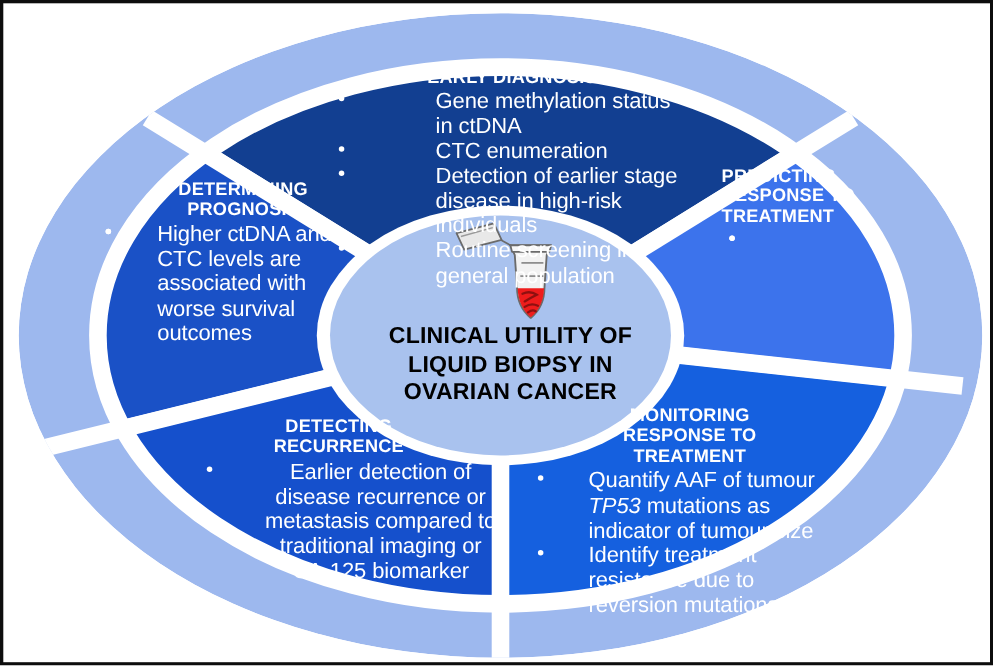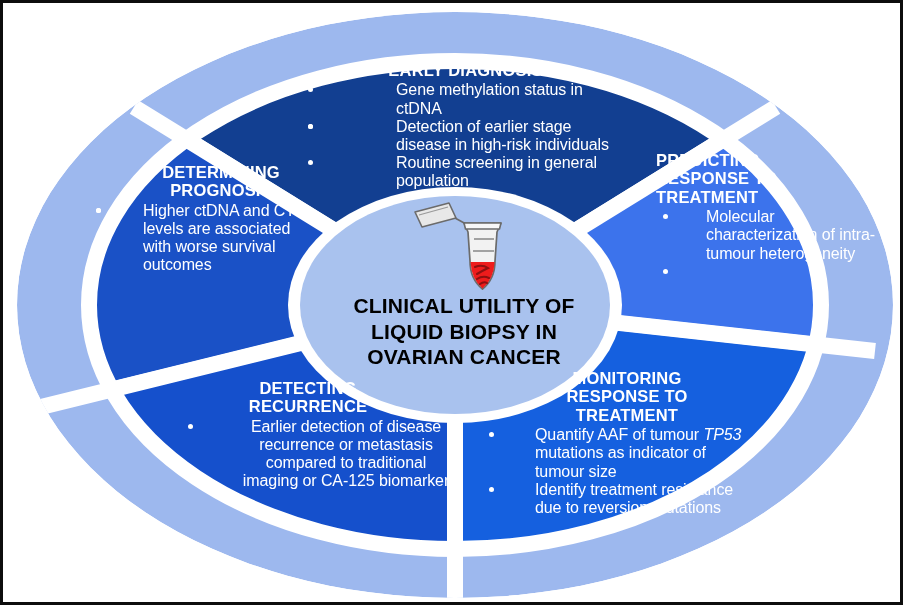--- a/index.html
+++ b/index.html
@@ -39,21 +39,21 @@
     font-weight: bold;
     font-size: 16.5px;
     letter-spacing: 0.2px;
     line-height: 1.12;
     margin-bottom: 2px;
   }
   ul.bullets {
     list-style: none;
     margin: 0;
     padding: 0;
-    font-size: 16px;
+    font-size: 20px;
   }
   ul.bullets > li {
     position: relative;
     margin: 0 0 0 0;
     padding: 0;
   }
   ul.bullets > li .bullet-dot {
     position: absolute;
     width: 5px;
     height: 5px;
@@ -243,20 +243,21 @@
 
   <div class="seg-text" id="seg-early">
     <div class="seg-title">EARLY DIAGNOSIS</div>
     <ul class="bullets">
       <li>
         <span class="bullet-dot"></span>
         <span class="bullet-text">Gene methylation status in ctDNA</span>
       </li>
       <li>
         <span class="bullet-dot"></span>
+        <span class="bullet-text">CTC enumeration</span>
       </li>
       <li>
         <span class="bullet-dot"></span>
         <span class="bullet-text">Detection of earlier stage disease in high-risk individuals</span>
       </li>
       <li>
         <span class="bullet-dot"></span>
         <span class="bullet-text">Routine screening in general population</span>
       </li>
     </ul>
@@ -280,21 +281,20 @@
 
   <div class="seg-text" id="seg-predicting">
     <div class="seg-title">
       <div>PREDICTING</div>
       <div>RESPONSE TO</div>
       <div>TREATMENT</div>
     </div>
     <ul class="bullets">
       <li>
         <span class="bullet-dot"></span>
-        <span class="bullet-text">Molecular characterization of intra-tumour heterogeneity</span>
       </li>
       <li>
         <span class="bullet-dot"></span>
       </li>
     </ul>
   </div>
 
   <div class="seg-text" id="seg-recurrence">
     <div class="seg-title">
       <div>DETECTING</div>

